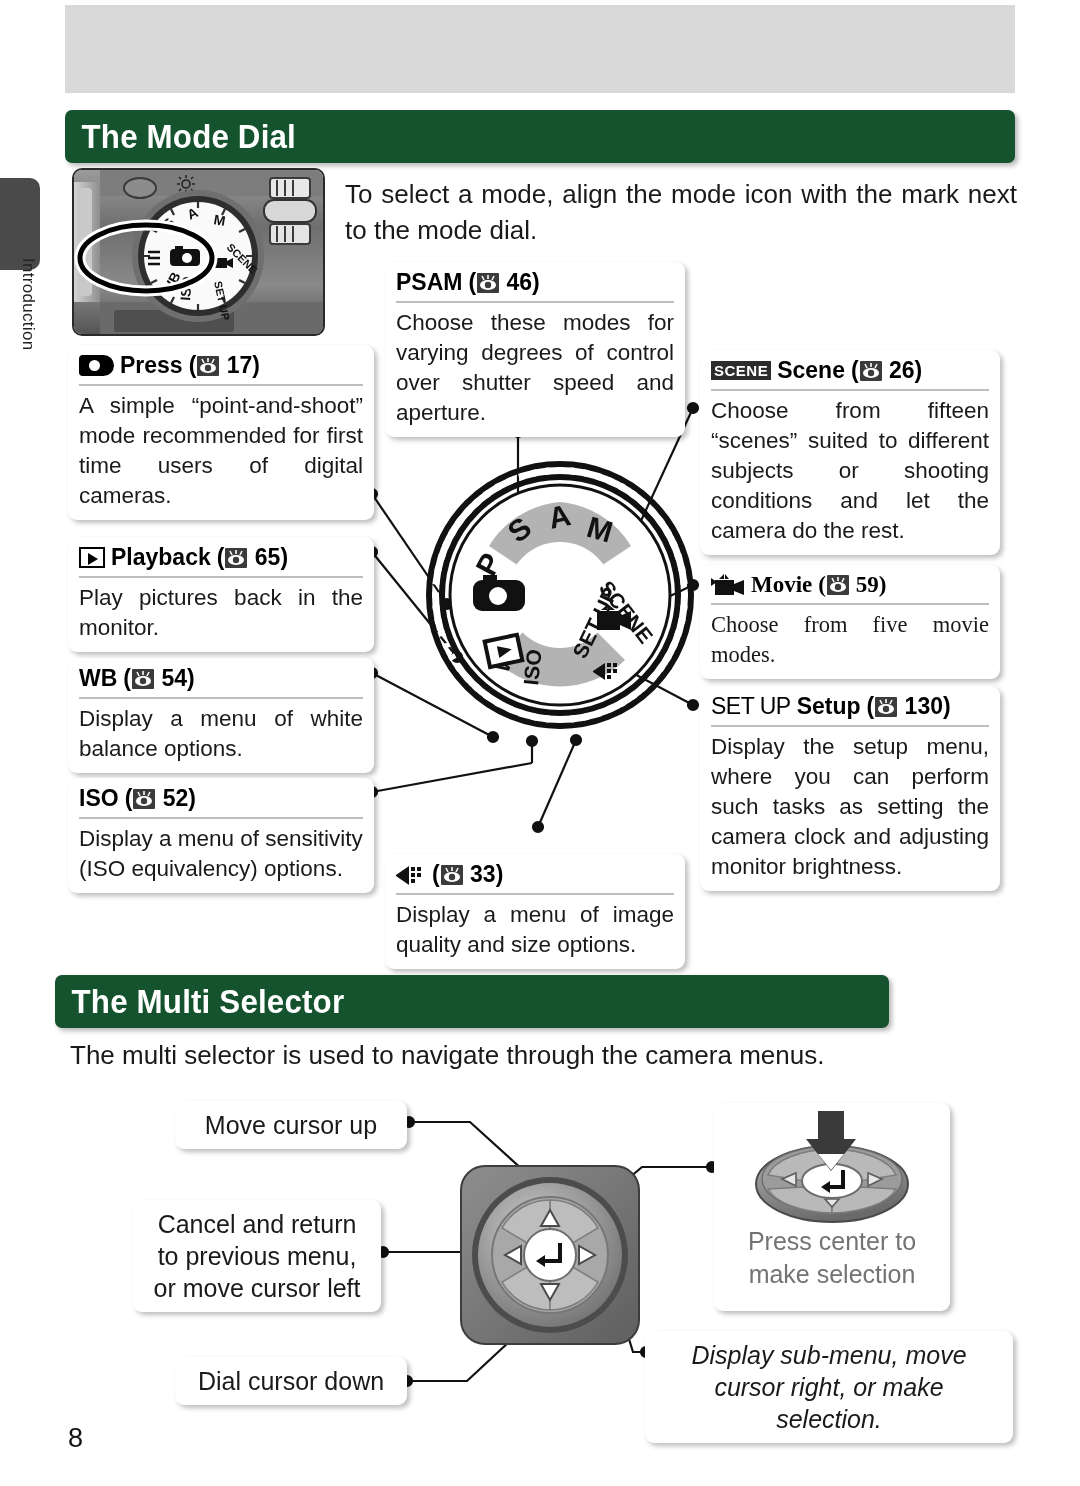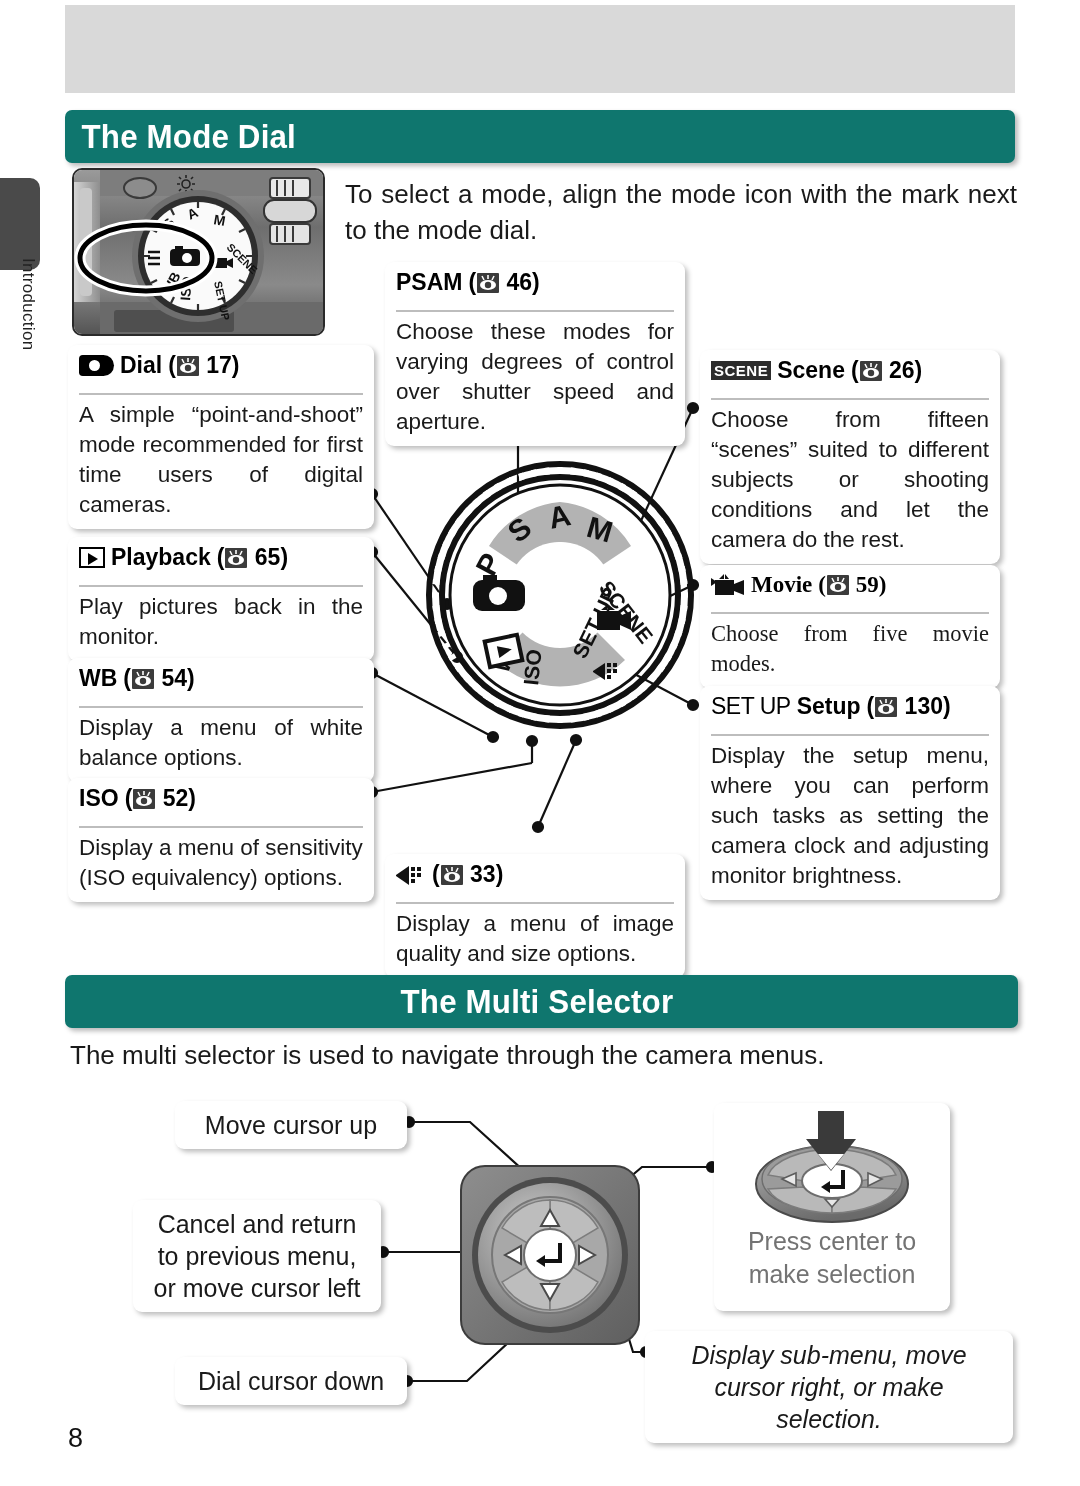--- a/index.html
+++ b/index.html
@@ -11,36 +11,36 @@
   }
   #page { position: relative; width: 1080px; height: 1486px; background: #fff; }
 
   
   .top-band {
     position: absolute; left: 65px; top: 5px;
     width: 950px; height: 88px; background: #d9d9d9;
   }
   .section-bar {
     position: absolute;
-    background: #0f766e;
+    background: #14532d;
     border-radius: 7px;
     box-shadow: 3px 3px 5px rgba(0,0,0,.28);
     display: flex; align-items: center;
   }
   .section-bar .bar-title {
     color: #ffffff;
     font-weight: bold;
     font-size: 34px;
     letter-spacing: .2px;
     padding-left: 18px;
     transform: scaleX(.92);
     transform-origin: left center;
   }
   #bar-mode-dial { left: 65px; top: 110px; width: 950px; height: 53px; }
-  #bar-multi-sel { left: 65px; top: 975px; width: 953px; height: 53px; justify-content: center; }
+  #bar-multi-sel { left: 55px; top: 975px; width: 834px; height: 53px; }
 
   
   .side-tab {
     position: absolute; left: -22px; top: 178px;
     width: 62px; height: 92px;
     background: #4a4a4a; border-radius: 10px;
   }
   .side-label {
     position: absolute; left: -2px; top: 278px;
     width: 140px;
@@ -72,21 +72,21 @@
   .callout {
     position: absolute;
     background: #ffffff;
     border-radius: 9px;
     box-shadow: 3px 3px 5px rgba(0,0,0,.26);
     padding: 7px 11px 9px 11px;
   }
   .callout .c-head {
     font-size: 23px; font-weight: bold; color: #000;
     display: flex; align-items: center; gap: 6px;
-    padding-bottom: 13px;
+    padding-bottom: 4px;
     white-space: nowrap;
   }
   .callout .c-rule {
     height: 2px; background: #bdbdbd; margin: 1px 0 5px 0;
   }
   .callout .c-body {
     font-size: 22.5px; line-height: 30px; color: #1a1a1a;
     text-align: justify;
   }
   .callout .c-body.nojust { text-align: left; }
@@ -475,21 +475,21 @@
       <g transform="translate(62,178)">
         <rect x="0" y="0" width="33" height="26" fill="#fff" stroke="#111" stroke-width="4" transform="rotate(-12 16 13)"></rect>
         <polygon points="11,7 25,13 11,19" fill="#111" transform="rotate(-12 16 13)"></polygon>
       </g>
     </svg>
   </div>
 
   <div class="callout" id="co-auto" style="left:68px; top:345px; width:306px;">
     <div class="c-head">
       <span class="ico-auto"></span>
-      <span>Dial</span>
+      <span>Press</span>
       <span>(<span class="pg-ref"><svg width="20" height="18" viewBox="0 0 20 18">
               <ellipse cx="10" cy="11" rx="8" ry="5" fill="#fff"></ellipse>
               <circle cx="10" cy="11" r="3.2" fill="#3b3b3b"></circle>
               <g stroke="#fff" stroke-width="1.6">
                 <line x1="10" y1="1" x2="10" y2="5"></line>
                 <line x1="4" y1="2" x2="6" y2="6"></line>
                 <line x1="16" y1="2" x2="14" y2="6"></line>
               </g>
             </svg></span> <span>17</span>)</span>
     </div>

